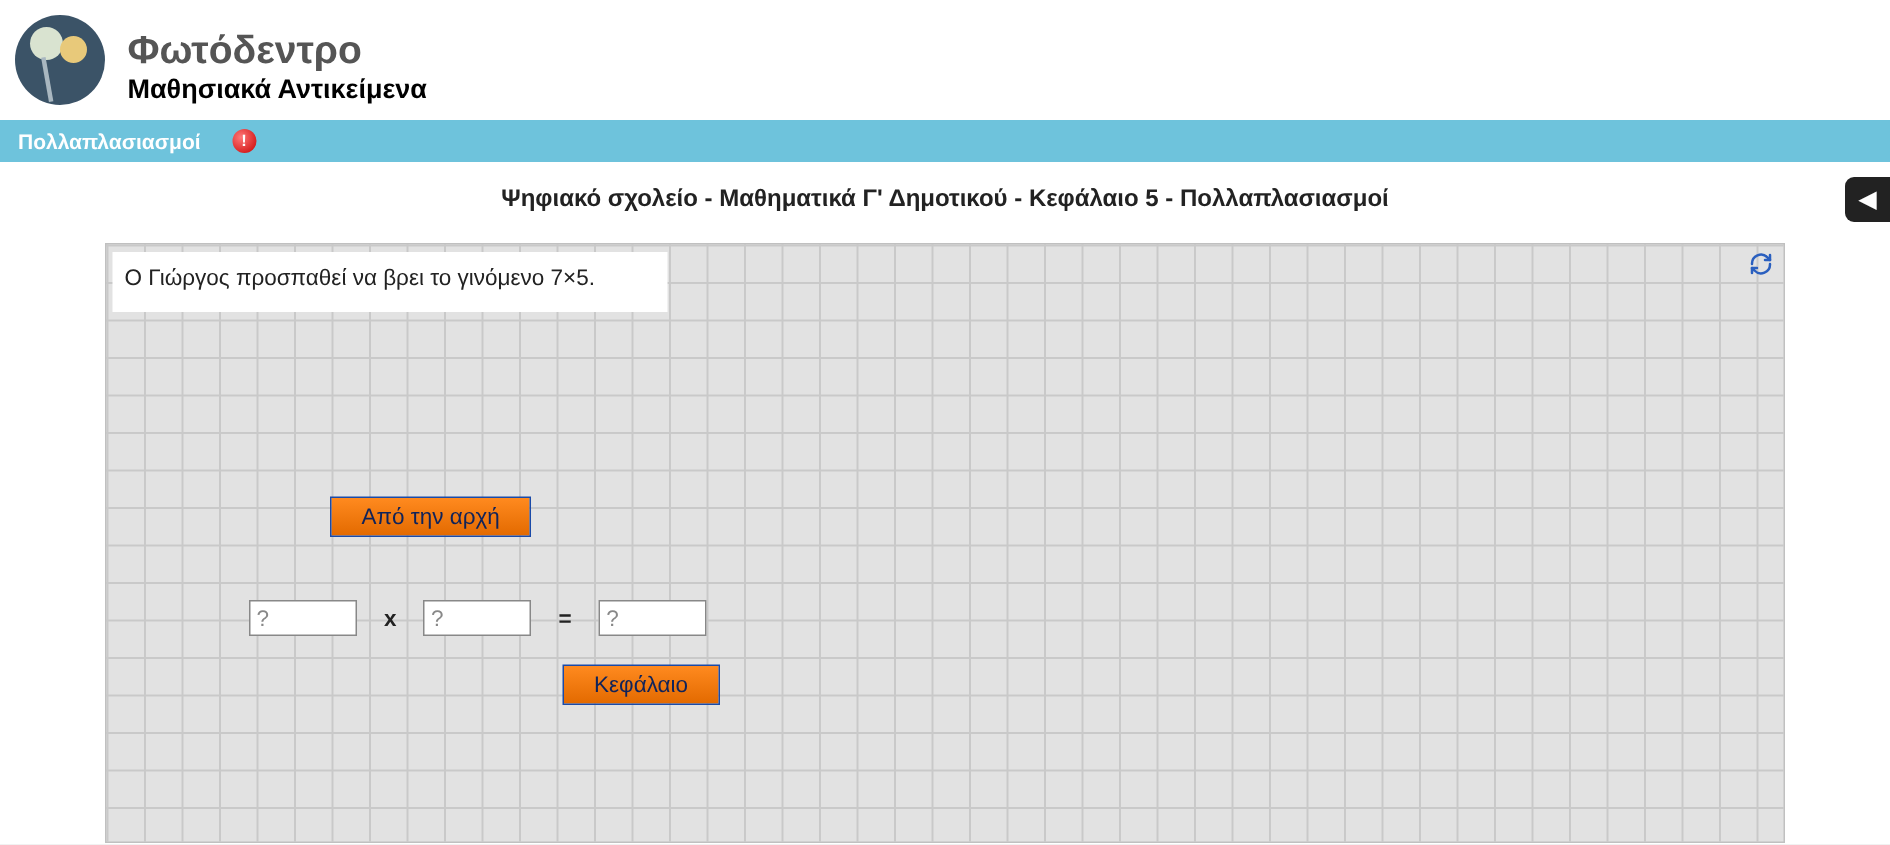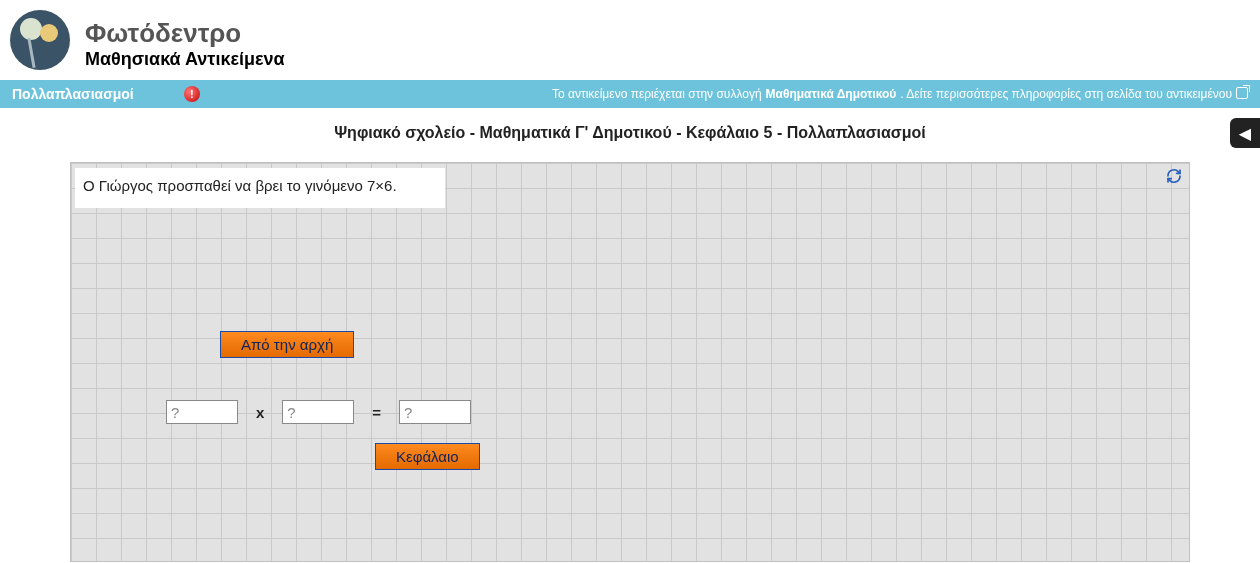--- a/index.html
+++ b/index.html
@@ -69,21 +69,21 @@
     color: #fff;
     display: flex;
     align-items: center;
     justify-content: space-between;
     padding: 6px 12px;
     font-size: 14px;
   }
   .bluebar-left {
     display: flex;
     align-items: center;
-    gap: 50px;
+    gap: 21px;
     font-weight: bold;
   }
   .alert-icon {
     width: 16px; height: 16px;
     background: radial-gradient(circle at 35% 35%, #ff7777, #c80000);
     border-radius: 50%;
     display: flex;
     align-items: center;
     justify-content: center;
     color: #fff;
@@ -224,47 +224,41 @@
     <div class="site-title">Φωτόδεντρο</div>
     <div class="site-subtitle">Μαθησιακά Αντικείμενα</div>
   </div>
 </div>
 
 <div class="bluebar">
   <div class="bluebar-left">
     <span>Πολλαπλασιασμοί</span>
     <span class="alert-icon">!</span>
   </div>
-  <div class="bluebar-right">
-    <span>Το αντικείμενο περιέχεται στην συλλογή </span>
-    <b>Μαθηματικά Δημοτικού</b>
-    <span>. Δείτε περισσότερες πληροφορίες στη σελίδα του αντικειμένου</span>
-    <a href="#"><span class="external-link-icon"></span></a>
-  </div>
 </div>
 
 <div class="side-tab">
   <span>◀</span>
 </div>
 
 <div class="page-title">Ψηφιακό σχολείο - Μαθηματικά Γ' Δημοτικού - Κεφάλαιο 5 - Πολλαπλασιασμοί</div>
 
 <div class="workspace">
 
   <div class="refresh-icon">
     <svg width="16" height="16" viewBox="0 0 24 24" fill="none" stroke="#2a5fbf" stroke-width="2.5" stroke-linecap="round" stroke-linejoin="round">
       <path d="M3 12a9 9 0 0 1 15.5-6.5L21 8"></path>
       <path d="M21 3v5h-5"></path>
       <path d="M21 12a9 9 0 0 1-15.5 6.5L3 16"></path>
       <path d="M3 21v-5h5"></path>
     </svg>
   </div>
 
   <div class="instruction-box">
-    <div>Ο Γιώργος προσπαθεί να βρει το γινόμενο 7×6.</div>
+    <div>Ο Γιώργος προσπαθεί να βρει το γινόμενο 7×5.</div>
   </div>
 
   <button class="btn btn-restart">Από την αρχή</button>
 
   <div class="calc-row">
     <input type="text" value="?" style="">
     <span class="calc-sym">x</span>
     <input type="text" value="?" style="">
     <span class="calc-sym">=</span>
     <input type="text" value="?" style="">

